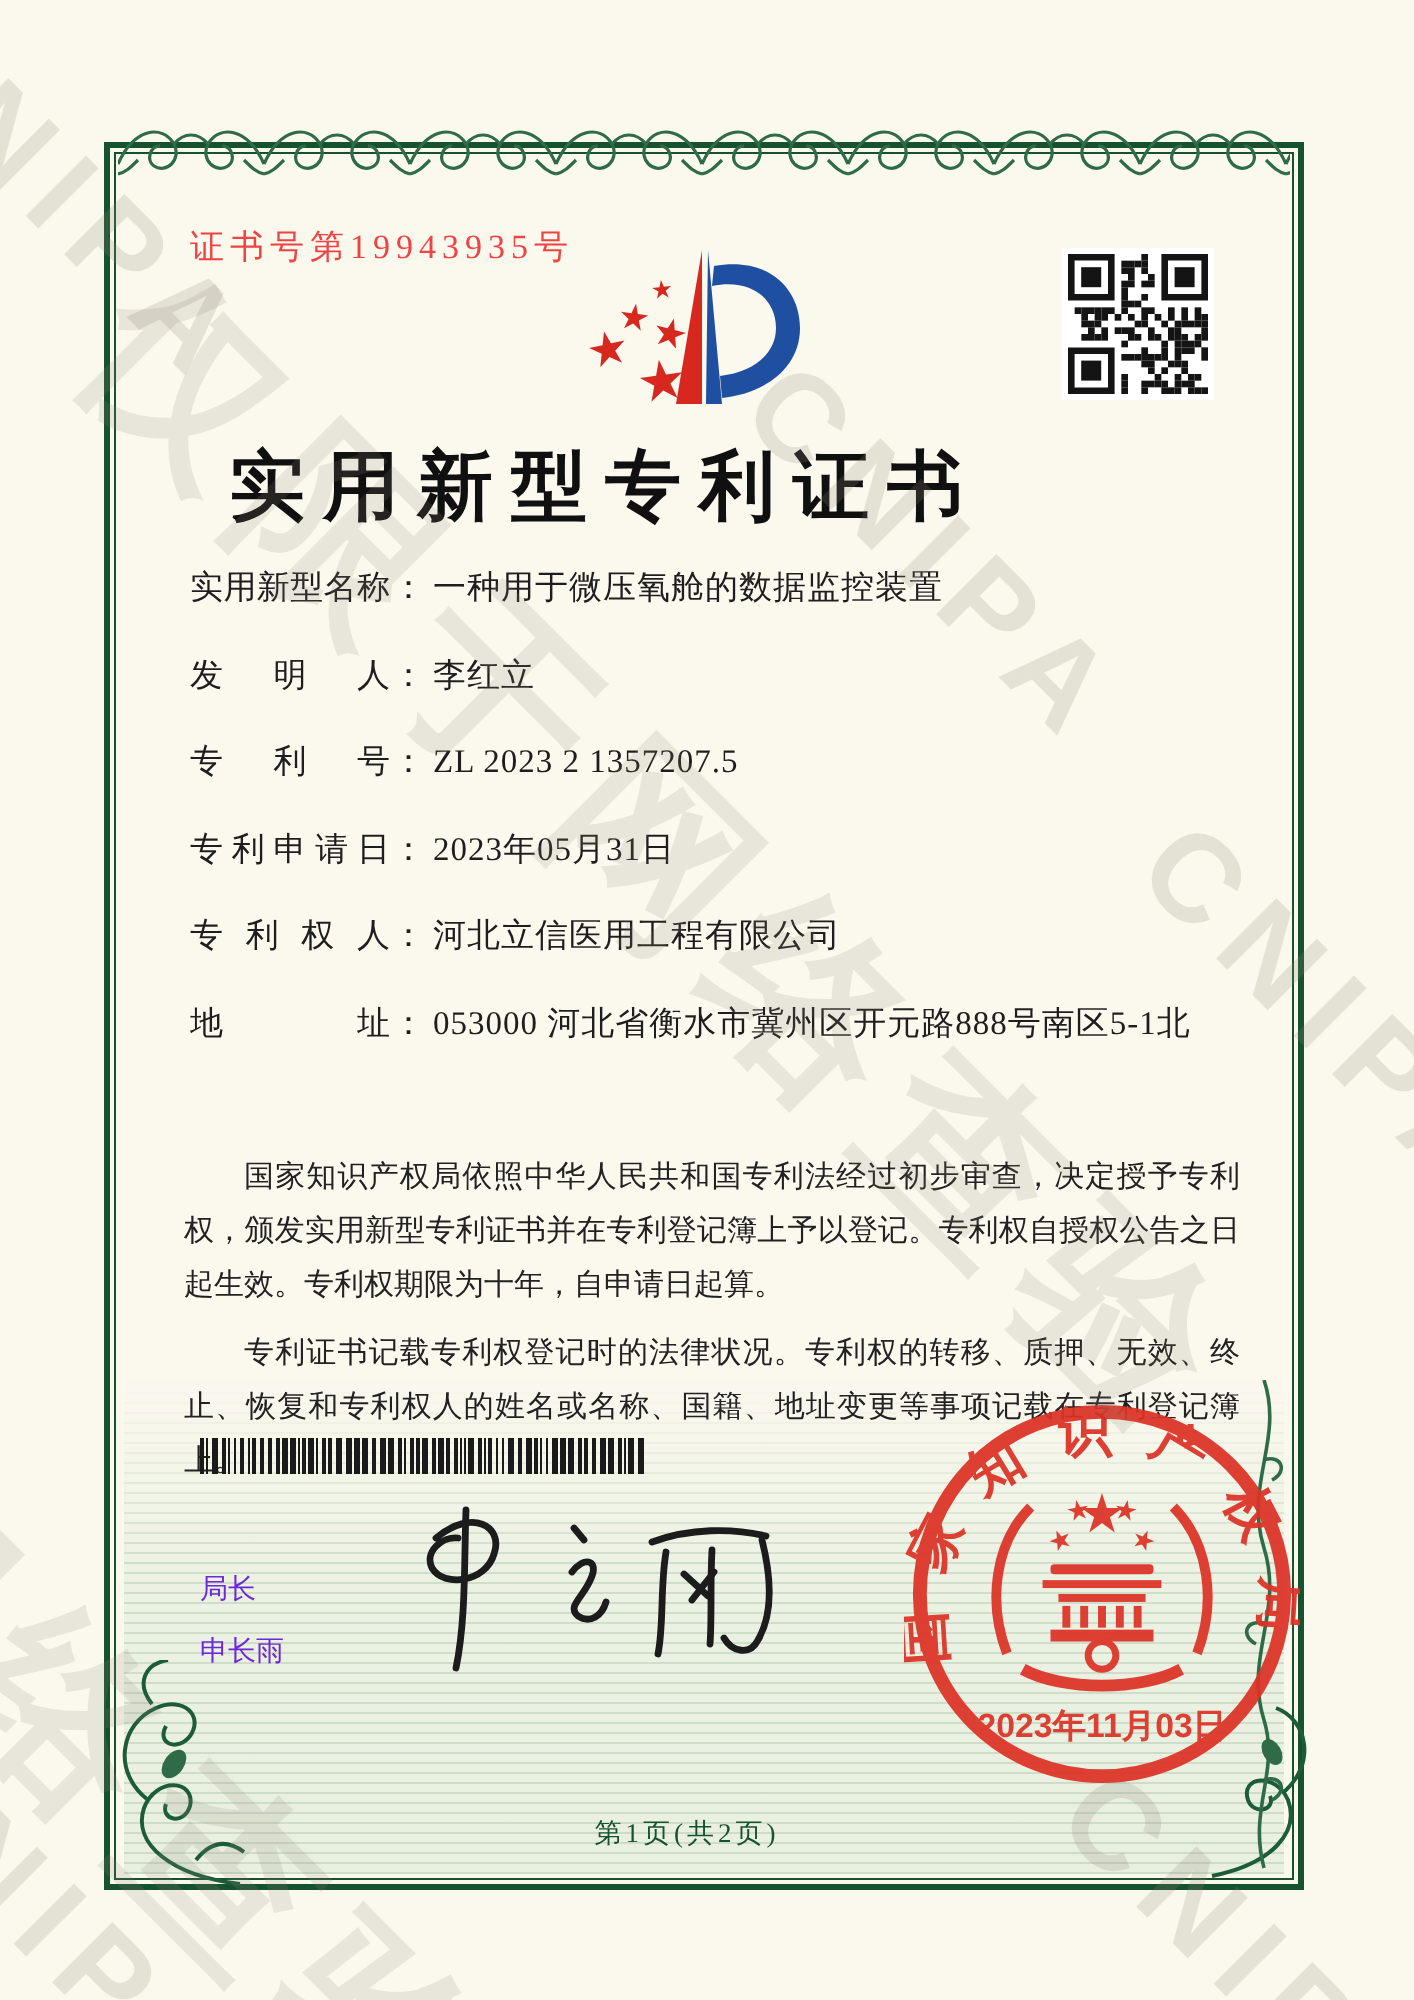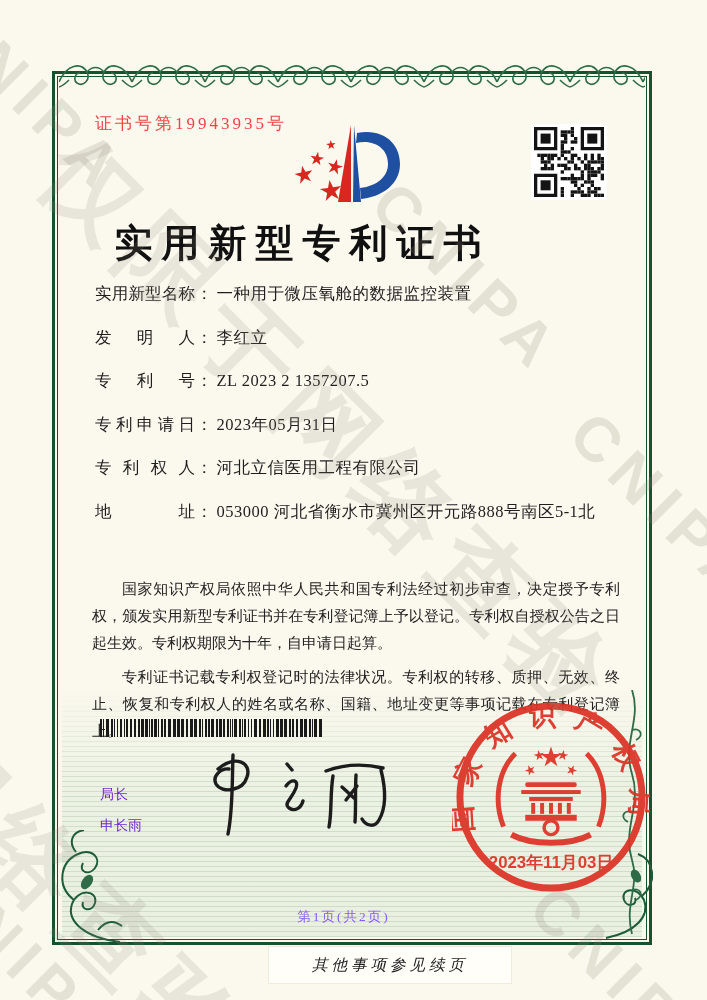--- a/index.html
+++ b/index.html
@@ -48,21 +48,21 @@
   .body-text{position:absolute;left:92px;top:576px;width:528px;
       font-size:15px;line-height:27px;color:#222;}
   .body-text p{margin:0 0 7px 0;text-indent:2em;text-align:justify;}
   .barcode{position:absolute;left:100px;top:719px;}
   .director{position:absolute;left:100px;top:786px;
       font-family:"DejaVu Sans","Liberation Sans",sans-serif;font-size:14px;color:#6d28d9;}
   .director div{margin-bottom:13px;}
   .signature{position:absolute;left:198px;top:742px;}
   .seal{position:absolute;left:452px;top:698px;opacity:.93;}
   .page-num{position:absolute;left:0;top:908px;width:687px;text-align:center;
-      font-size:13.5px;letter-spacing:2px;color:#8b5cf6;}
+      font-size:13.5px;letter-spacing:2px;color:#14532d;}
   .footer-note{position:absolute;left:268px;top:946px;width:244px;height:38px;
       background:#fffef9;border:1px solid #efebdf;box-sizing:border-box;
       text-align:center;line-height:36px;font-size:15.5px;letter-spacing:4px;font-style:italic;color:#222;}
 </style>
 </head>
 <body>
 
 <div class="layer" style="z-index:3;pointer-events:none;">
   <span class="wm wm-brand" id="wm1">CNIPA</span>
   <span class="wm wm-brand" id="wm2">CNIPA</span>
@@ -420,14 +420,13 @@
       <rect x="74" y="118" width="52" height="6"></rect>
       <circle cx="100" cy="131" r="7" fill="none" stroke="#dd3226" stroke-width="3.5"></circle>
       <path d="M52,130 C42,104 46,74 64,56" fill="none" stroke="#dd3226" stroke-width="5"></path>
       <path d="M148,130 C158,104 154,74 136,56" fill="none" stroke="#dd3226" stroke-width="5"></path>
       <path d="M60,138 C80,149 120,149 140,138" fill="none" stroke="#dd3226" stroke-width="6"></path>
     </g>
     <text x="100" y="172" text-anchor="middle" font-size="17" font-weight="bold" fill="#dd3226" font-family="Liberation Sans,sans-serif">2023年11月03日</text>
   </svg>
 
   <div class="page-num">第1页(共2页)</div>
-  <div class="footer-note">其他事项参见续页</div>
 </div>
 
 </body></html>

